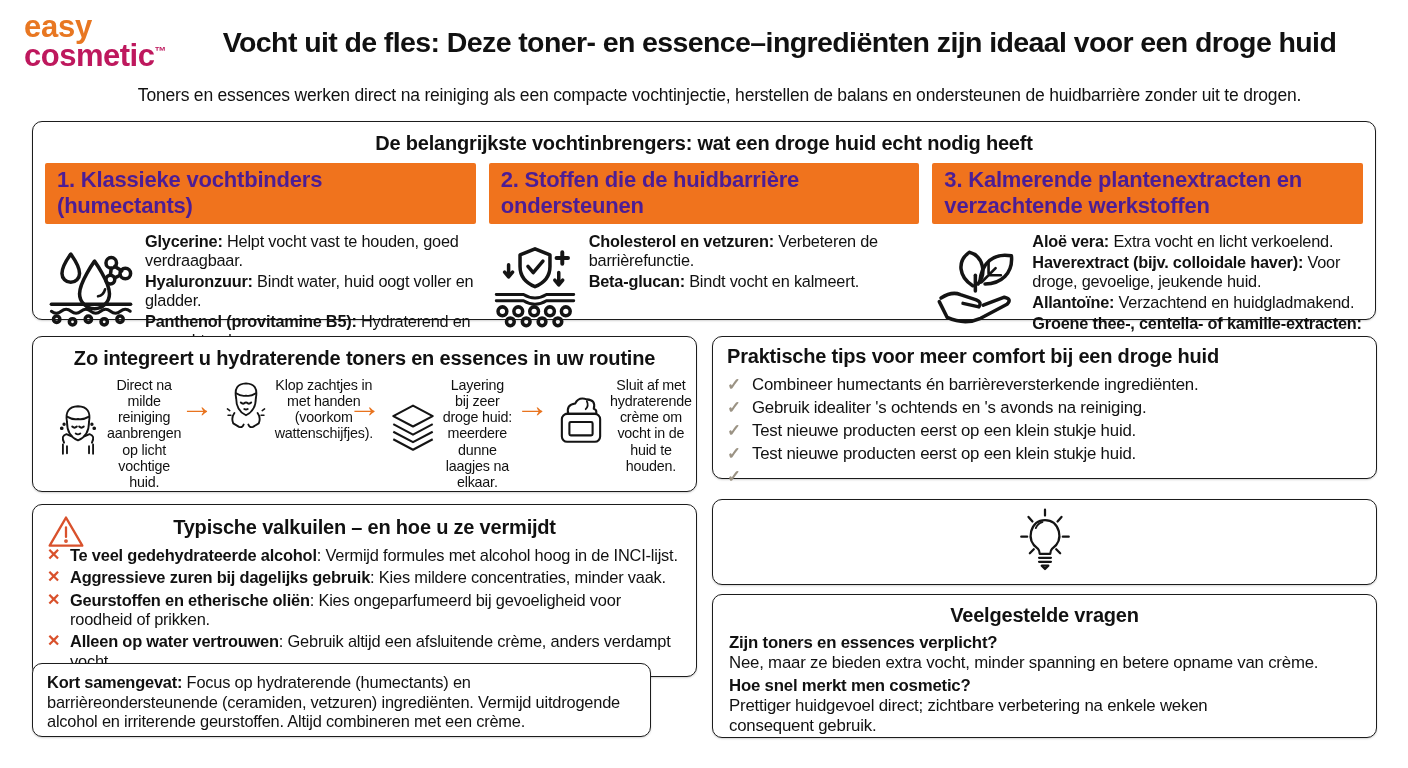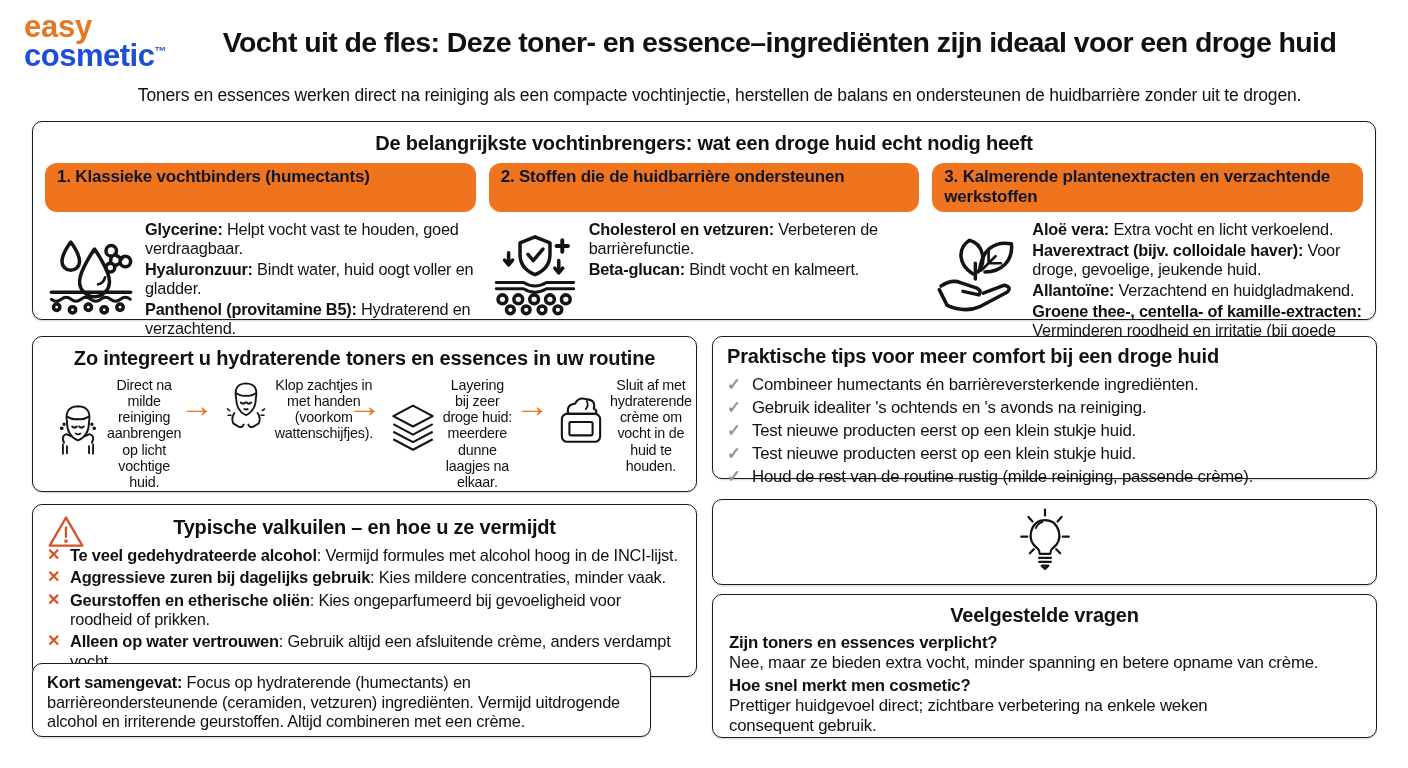--- a/index.html
+++ b/index.html
@@ -4,32 +4,32 @@
 <style>
   html,body{margin:0;padding:0;background:#ffffff;}
   .page{position:relative;width:1408px;height:768px;background:#ffffff;overflow:hidden;
         font-family:"Liberation Sans",sans-serif;color:#111;letter-spacing:-0.2px;padding-left:31px;}
   .box{position:absolute;border:1.6px solid #1c1c1c;border-radius:10px;background:#fff;
        box-shadow:0 1px 2px rgba(0,0,0,0.18);box-sizing:border-box;}
 
   
   .logo{position:absolute;left:24px;top:12px;line-height:0.95;}
   .logo .easy{color:#e87722;font-size:31px;font-weight:700;}
-  .logo .cosmetic{color:#1d4ed8;font-size:31px;font-weight:800;letter-spacing:-0.5px;}
+  .logo .cosmetic{color:#be185d;font-size:31px;font-weight:800;letter-spacing:-0.5px;}
   .logo sup{font-size:12px;font-weight:700;}
   .page-title{position:absolute;left:180px;right:60px;top:26px;text-align:center;
               font-size:28.5px;font-weight:800;letter-spacing:-0.6px;}
   .page-subtitle{position:absolute;left:0;right:0;top:85px;text-align:center;font-size:17.5px;}
 
   
   #ingredients{left:32px;top:121px;width:1344px;height:199px;padding:8px 12px;}
   #ingredients .box-title{text-align:center;font-size:20px;font-weight:800;margin:2px 0 8px 0;}
   .pill-row{display:flex;gap:13px;}
-  .pill{flex:1;background:#f0731d;color:#0f172a;font-weight:700;font-size:17px;
-        border-radius:12px;padding:4px 12px 5px 12px;box-sizing:border-box;}
+  .pill{flex:1;background:#f0731d;color:#4c1d95;font-weight:700;font-size:22px;
+        border-radius:2px;padding:4px 12px 5px 12px;box-sizing:border-box;}
   .col-row{display:flex;gap:13px;margin-top:8px;}
   .col{flex:1;display:flex;gap:8px;}
   .col .icon{flex:0 0 92px;display:flex;align-items:flex-start;justify-content:center;padding-top:6px;}
   .col .icon svg{width:88px;height:92px;}
   .ing-items{font-size:16.3px;line-height:1.17;}
   .ing-items div{margin-bottom:2px;}
 
   
   #routine{left:32px;top:336px;width:665px;height:156px;padding:8px 10px;}
   #routine .box-title{text-align:center;font-size:20px;font-weight:800;margin:2px 0 4px 0;}
@@ -242,21 +242,20 @@
     <div class="tip-row">
         <span class="tip-check">✓</span>
         <span>Test nieuwe producten eerst op een klein stukje huid.</span>
       </div>
     <div class="tip-row">
         <span class="tip-check">✓</span>
         <span>Test nieuwe producten eerst op een klein stukje huid.</span>
       </div>
     <div class="tip-row">
         <span class="tip-check">✓</span>
-        <span>Houd de rest van de routine rustig (milde reiniging, passende crème).</span>
       </div>
   </div>
 
   <div class="box" id="pitfalls">
     <span class="warn">
       <svg viewBox="0 0 100 100" fill="none" stroke="#d9512c" stroke-width="6" stroke-linecap="round" stroke-linejoin="round">
         <path d="M50 12 L93 86 H7 Z"></path>
         <path d="M50 38 v25"></path>
         <circle cx="50" cy="74" r="2" fill="#d9512c"></circle>
       </svg>

